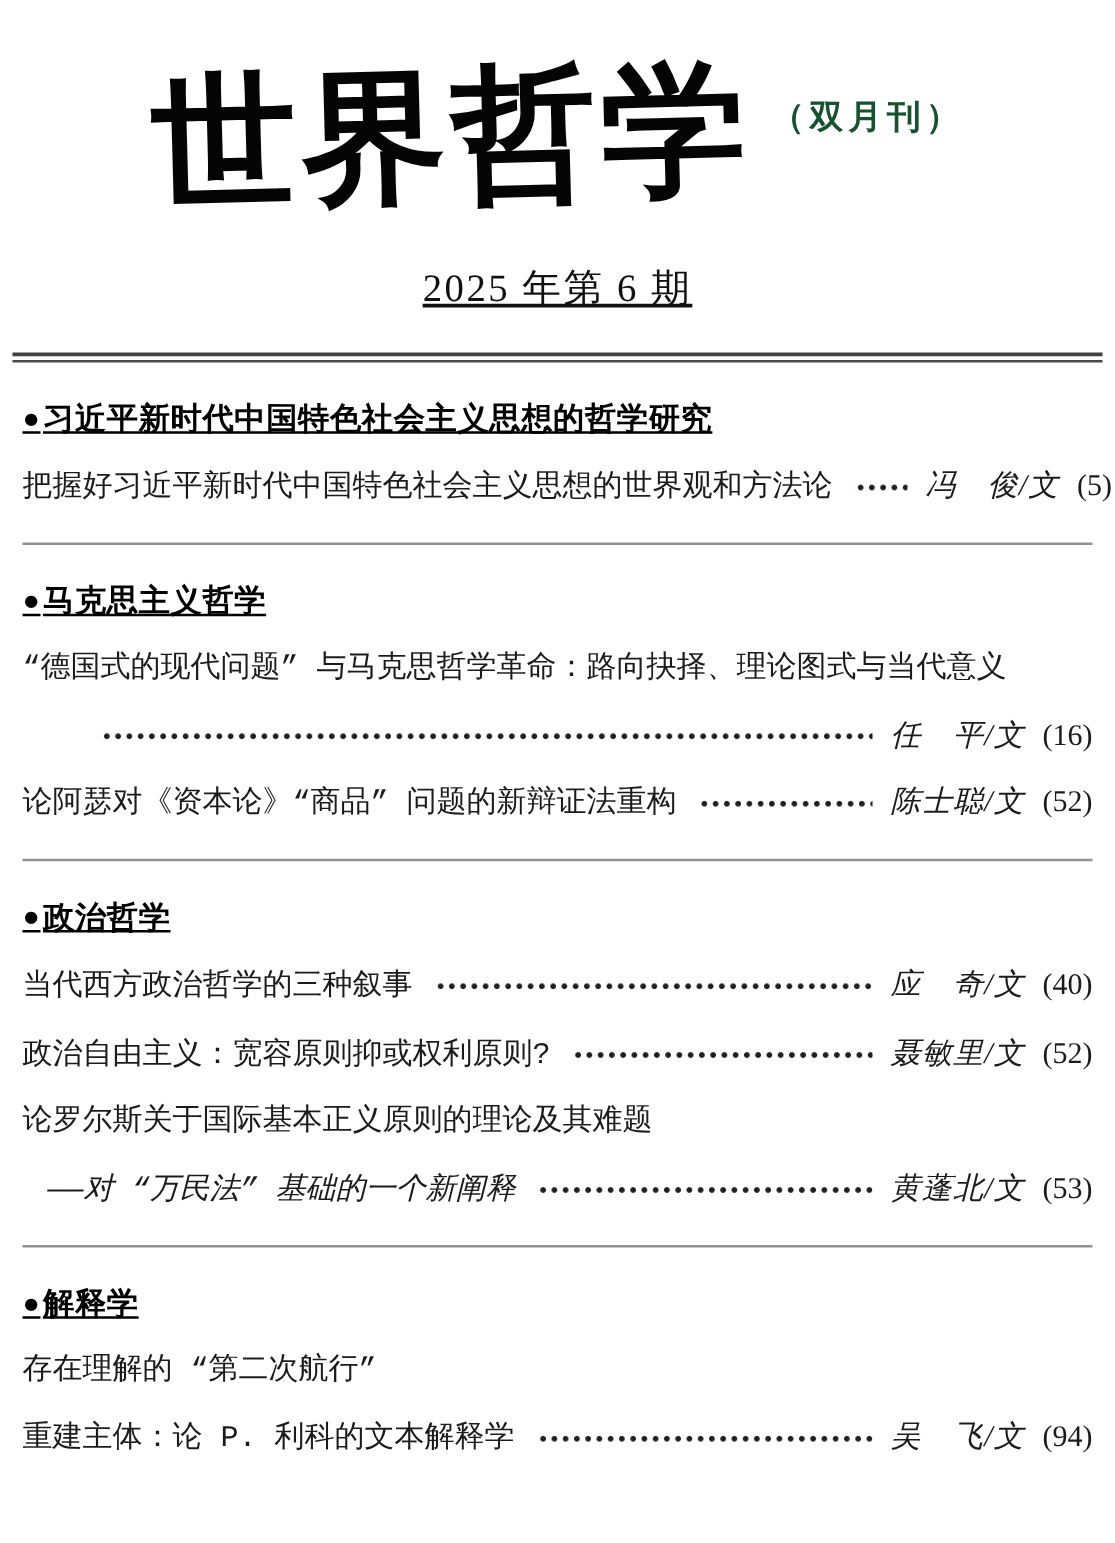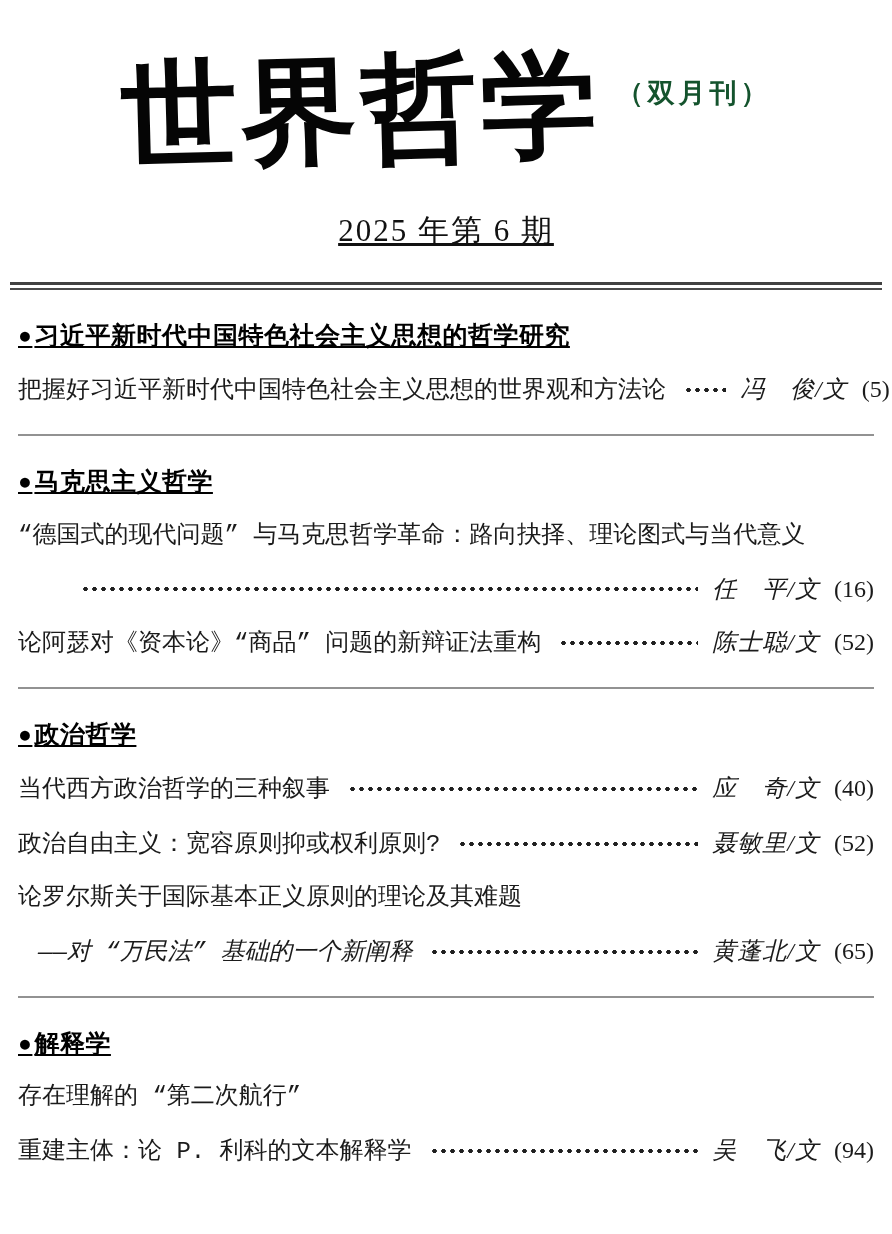--- a/index.html
+++ b/index.html
@@ -139,21 +139,21 @@
       <span class="au">聂敏里/文</span>
       <span class="pg">(52)</span>
     </div>
     <div class="row">
       <span class="tt">论罗尔斯关于国际基本正义原则的理论及其难题</span>
     </div>
     <div class="row indent-dash">
       <span class="tt">——对 “万民法” 基础的一个新阐释</span>
       <span class="leader"></span>
       <span class="au">黄蓬北/文</span>
-      <span class="pg">(65)</span>
+      <span class="pg">(53)</span>
     </div>
   </section>
 
   <div class="rule"></div>
 
   <section>
     <h2 class="sec-h"><span class="bullet">●</span><span>解释学</span></h2>
     <div class="row">
       <span class="tt">存在理解的 “第二次航行”</span>
     </div>

